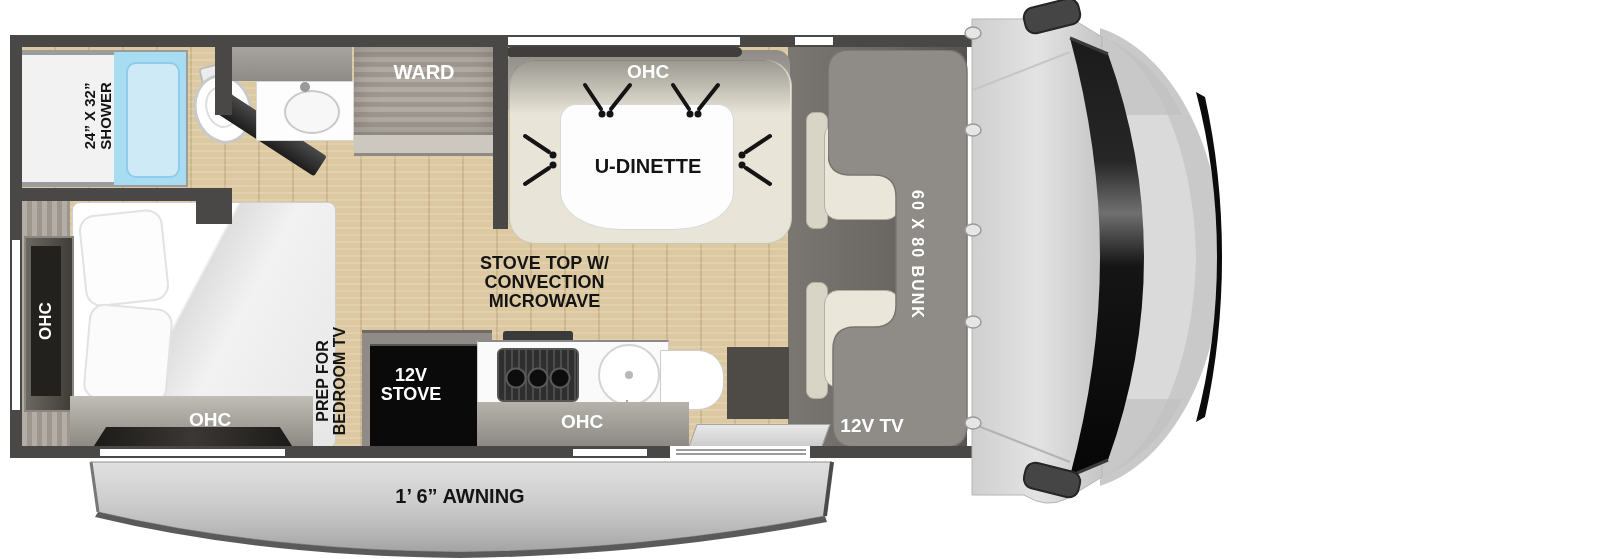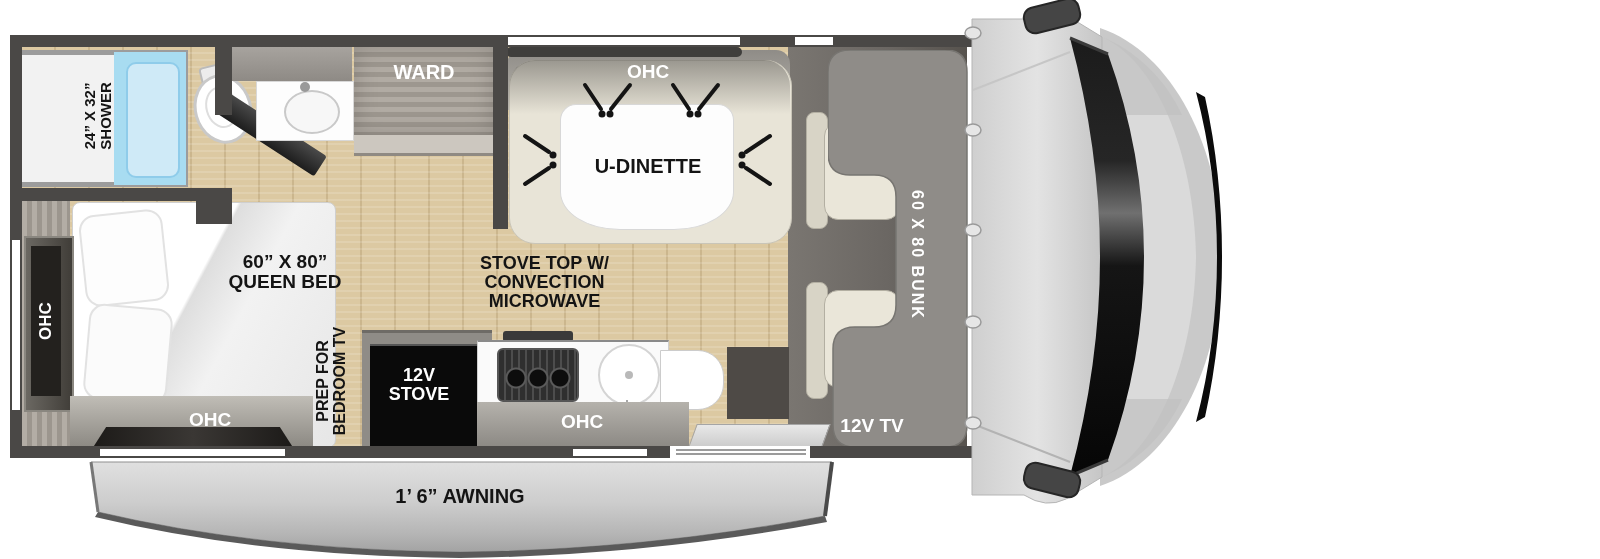--- a/index.html
+++ b/index.html
@@ -29,24 +29,20 @@
   <div class="floor-wood" style="left:22px;top:47px;width:766px;height:399px;"></div>
   <div class="cabfloor" style="left:788px;top:47px;width:179px;height:399px;"></div>
 
   <div class="abs grain-v" style="left:22px;top:200px;width:48px;height:246px;"></div>
   <div class="abs" style="left:72px;top:202px;width:262px;height:244px;border-radius:8px;border:1px solid #cfcfcf;
               background:linear-gradient(118deg,#ffffff 42%,#dedede 43%,#f2f2f2 58%,#e6e6e6);"></div>
   <div class="abs" style="left:82px;top:212px;width:80px;height:88px;background:#fdfdfd;border:2px solid #e2e2e2;
               border-radius:16px;transform:rotate(-6deg);"></div>
   <div class="abs" style="left:86px;top:306px;width:80px;height:92px;background:#fbfbfb;border:2px solid #e2e2e2;
               border-radius:16px;transform:rotate(5deg);"></div>
-  <div class="t" style="left:205px;top:252px;width:160px;font-size:19px;">
-    <div>60” X 80”</div>
-    <div>QUEEN BED</div>
-  </div>
   <div class="t rot-ccw" style="left:257px;top:364px;width:150px;font-size:16px;">
     <div>PREP FOR</div>
     <div>BEDROOM TV</div>
   </div>
 
   <div class="abs" style="left:24px;top:236px;width:46px;height:172px;border:2px solid #8a8780;
               background:linear-gradient(90deg,#6b6862,#403d38);"></div>
   <div class="abs" style="left:31px;top:246px;width:30px;height:150px;background:#23211e;"></div>
   <div class="t tw rot-ccw" style="left:6px;top:312px;width:80px;font-size:17px;">OHC</div>
 
@@ -128,21 +124,21 @@
   <div class="t" style="left:462px;top:254px;width:165px;font-size:18px;">
     <div>STOVE TOP W/</div>
     <div>CONVECTION</div>
     <div>MICROWAVE</div>
   </div>
 
   <div class="abs" style="left:362px;top:330px;width:130px;height:122px;background:#8f8c87;
               border-top:3px solid #6e6b66;"></div>
   <div class="abs" style="left:370px;top:344px;width:114px;height:104px;background:#0a0a0a;
               border-top:2px solid #555;"></div>
-  <div class="t tw" style="left:362px;top:366px;width:114px;font-size:18px;">
+  <div class="t tw" style="left:354px;top:366px;width:114px;font-size:18px;">
     <div>12V</div>
     <div>STOVE</div>
   </div>
 
   <div class="abs" style="left:503px;top:331px;width:70px;height:11px;background:#3a3a3a;border-radius:3px;"></div>
   <div class="abs" style="left:477px;top:340px;width:190px;height:62px;background:#fafafa;
               border:1px solid #cfcfcf;border-top:2px solid #8a8a8a;"></div>
   <div class="abs" style="left:497px;top:348px;width:78px;height:50px;border:2px solid #555;border-radius:6px;
               background-color:#2f2f2f;background-image:
                 radial-gradient(circle at 17px 28px,#0d0d0d 8px,#5a5a5a 9px 10px,transparent 11px),

